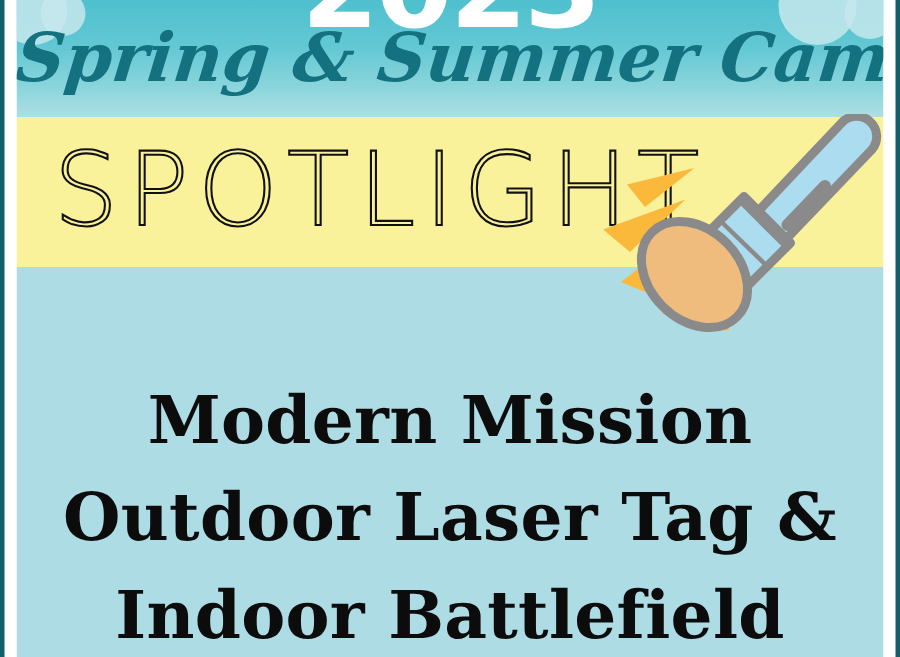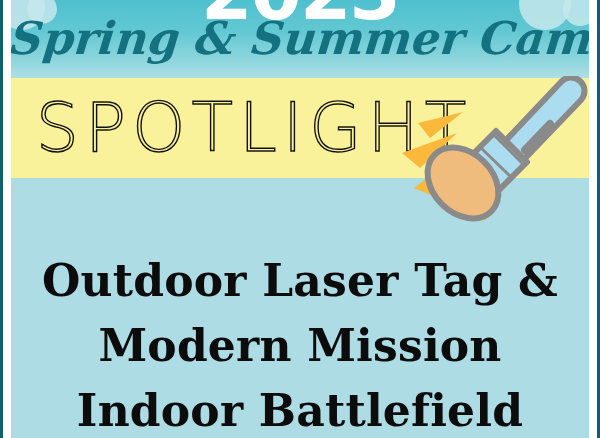--- a/index.html
+++ b/index.html
@@ -184,22 +184,22 @@
 
       <div class="script-title">Spring &amp; Summer Camp</div>
     </div>
 
     <div class="spot-band">
       <div class="spot-word">SPOTLIGHT</div>
     </div>
 
     <div class="body-area">
       <div class="headline">
+        <span class="ln">Modern Mission</span>
         <span class="ln">Outdoor Laser Tag &amp;</span>
-        <span class="ln">Modern Mission</span>
         <span class="ln">Indoor Battlefield</span>
       </div>
     </div>
 
     <div class="flashlight">
       <svg viewBox="0 0 220 190" xmlns="http://www.w3.org/2000/svg">
 
         <g>
           <polygon points="43,47 88,36 55,62" fill="#FBB93C"></polygon>
           <polygon points="27,77 82,57 45,92" fill="#FBB93C"></polygon>

